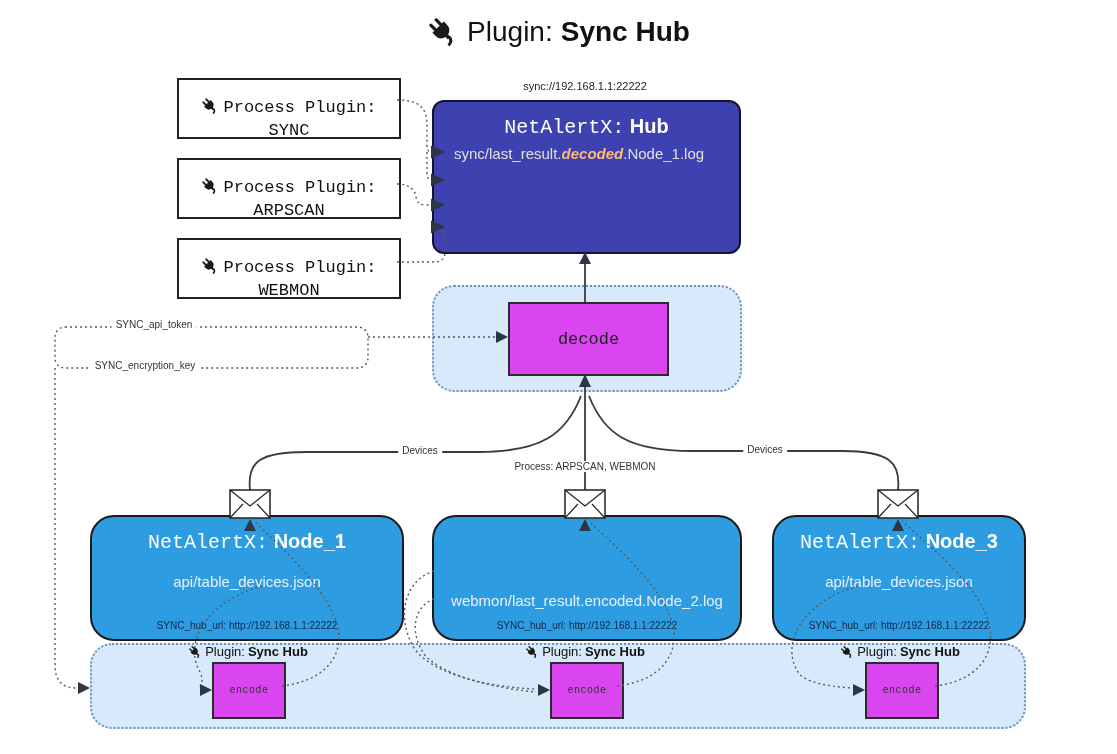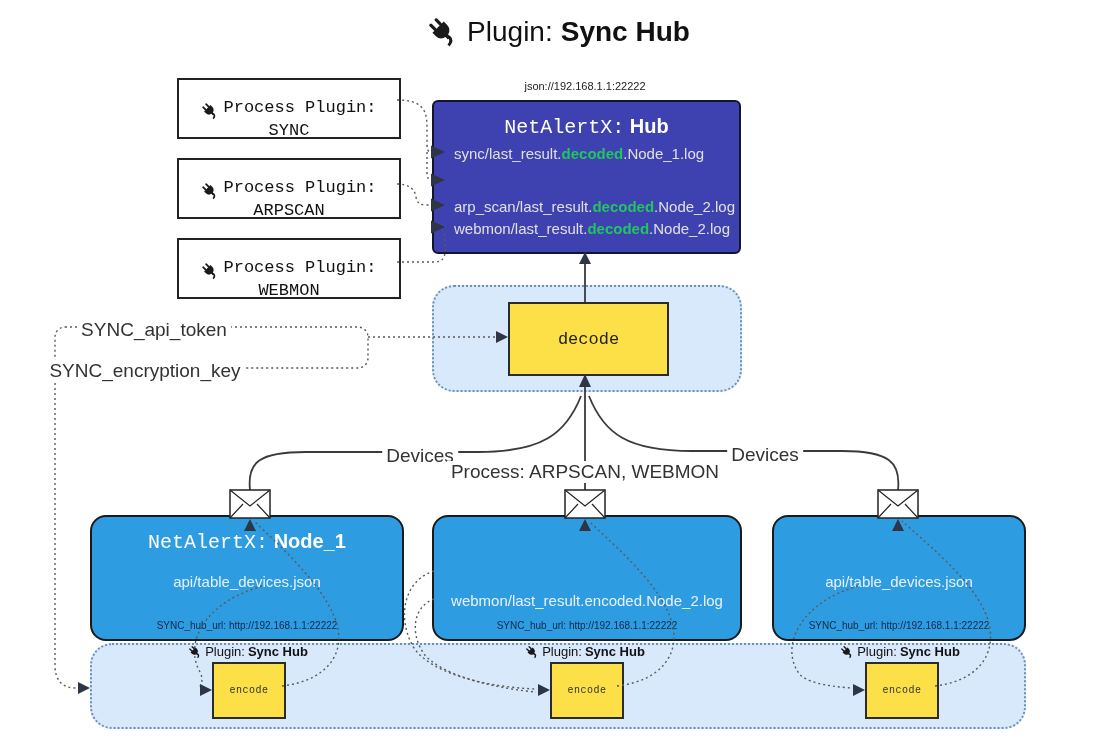--- a/index.html
+++ b/index.html
@@ -4,47 +4,47 @@
 <style>
   html,body{margin:0;padding:0;background:#fff;}
   #canvas{position:relative;width:1117px;height:754px;background:#ffffff;
           font-family:"Liberation Sans","DejaVu Sans",sans-serif;overflow:hidden;}
   .mono{font-family:"Liberation Mono","DejaVu Sans Mono",monospace;}
 
   
   .panel{position:absolute;background:#d8e9fb;border:2px dotted #6c8ebf;border-radius:22px;z-index:1;}
 
   
-  .wbox{position:absolute;background:#fde047;border:2px solid #2b2b2b;display:flex;
+  .wbox{position:absolute;background:#d946ef;border:2px solid #2b2b2b;display:flex;
         align-items:center;justify-content:center;z-index:2;}
 
   
   .pbox{position:absolute;left:177px;width:220px;height:57px;background:#fff;border:2px solid #222;
         display:flex;flex-direction:column;align-items:center;justify-content:center;
         font-family:"Liberation Mono","DejaVu Sans Mono",monospace;font-size:17px;color:#111;
         line-height:1.3;z-index:2;}
-  .pbox .row{display:flex;align-items:flex-end;gap:4px;margin-top:22px;}
+  .pbox .row{display:flex;align-items:flex-start;gap:4px;margin-top:22px;}
 
   
   .hub{position:absolute;left:432px;top:100px;width:305px;height:150px;background:#3d42b0;
-       border:2px solid #14142e;border-radius:6px;color:#fff;z-index:2;}
+       border:2px solid #14142e;border-radius:12px;color:#fff;z-index:2;}
   .hub-title{position:absolute;top:13px;left:0;right:0;text-align:center;font-size:20px;}
   .hub-title b{font-family:"Liberation Sans",sans-serif;}
   .hlog{position:absolute;left:20px;right:4px;font-size:15px;color:#e0e0e0;white-space:nowrap;}
-  .hlog b{color:#22c55e;}
+  .hlog b{color:#fdba74;font-style:italic;}
 
   
   .node{position:absolute;top:515px;height:122px;background:#2d9ce0;border:2px solid #1a1a1a;
-        border-radius:16px;color:#fff;z-index:2;}
+        border-radius:24px;color:#fff;z-index:2;}
   .node-title{position:absolute;top:13px;left:0;right:0;text-align:center;font-size:20px;}
   .nfile{position:absolute;left:0;right:0;text-align:center;font-size:15px;color:#e9f1fc;white-space:nowrap;}
   .nurl{position:absolute;left:0;right:0;top:103px;text-align:center;font-size:10px;color:#11294a;}
 
   
-  .lbl{position:absolute;transform:translateX(-50%);background:#fff;padding:0 4px;font-size:19px;
+  .lbl{position:absolute;transform:translateX(-50%);background:#fff;padding:0 4px;font-size:10px;
        color:#333;white-space:nowrap;z-index:6;}
   .enc-lbl{position:absolute;transform:translateX(-50%);display:flex;align-items:center;gap:3px;
        font-size:13px;color:#111;white-space:nowrap;z-index:6;}
 
   .title{position:absolute;top:16px;left:0;right:0;display:flex;align-items:center;
          justify-content:center;gap:8px;font-size:28px;color:#111;z-index:2;}
   .hub-url{position:absolute;left:585px;top:80px;transform:translateX(-50%);font-size:11px;
            color:#222;z-index:2;white-space:nowrap;}
 
   .ebox{width:70px;height:53px;font-family:"Liberation Mono","DejaVu Sans Mono",monospace;
@@ -74,21 +74,21 @@
 <div id="canvas">
 
   <div class="title">
     <svg width="32" height="32">
         <use href="#plug-glyph"></use>
       </svg>
     <span>Plugin:</span>
     <b>Sync Hub</b>
   </div>
 
-  <div class="hub-url">json://192.168.1.1:22222</div>
+  <div class="hub-url">sync://192.168.1.1:22222</div>
 
   <div class="pbox" style="top:78px;">
     <div class="row">
       <svg width="18" height="18">
           <use href="#plug-glyph"></use>
         </svg>
       <span>Process Plugin:</span>
     </div>
     <span>SYNC</span>
   </div>
@@ -110,22 +110,20 @@
     </div>
     <span>WEBMON</span>
   </div>
 
   <div class="hub">
     <div class="hub-title">
       <span class="mono">NetAlertX:</span>
       <b>Hub</b>
     </div>
     <div class="hlog" style="top:43px;"><span>sync/last_result.</span><b>decoded</b><span>.Node_1.log</span></div>
-    <div class="hlog" style="top:96px;"><span>arp_scan/last_result.</span><b>decoded</b><span>.Node_2.log</span></div>
-    <div class="hlog" style="top:118px;"><span>webmon/last_result.</span><b>decoded</b><span>.Node_2.log</span></div>
   </div>
 
   <div class="panel" style="left:432px;top:285px;width:306px;height:103px;"></div>
   <div class="wbox decode-box">
     <span>decode</span>
   </div>
 
   <div class="lbl" style="left:154px;top:319px;">SYNC_api_token</div>
   <div class="lbl" style="left:145px;top:360px;">SYNC_encryption_key</div>
 
@@ -138,20 +136,23 @@
       <span class="mono">NetAlertX:</span> <b>Node_1</b>
     </div>
     <div class="nfile" style="top:56px;">api/table_devices.json</div>
     <div class="nurl">SYNC_hub_url: http://192.168.1.1:22222</div>
   </div>
   <div class="node" style="left:432px;width:306px;">
     <div class="nfile" style="top:75px;">webmon/last_result.encoded.Node_2.log</div>
     <div class="nurl">SYNC_hub_url: http://192.168.1.1:22222</div>
   </div>
   <div class="node" style="left:772px;width:250px;">
+    <div class="node-title">
+      <span class="mono">NetAlertX:</span> <b>Node_3</b>
+    </div>
     <div class="nfile" style="top:56px;">api/table_devices.json</div>
     <div class="nurl">SYNC_hub_url: http://192.168.1.1:22222</div>
   </div>
 
   <div class="panel" style="left:90px;top:643px;width:932px;height:82px;"></div>
 
   <div class="enc-lbl" style="left:248px;top:644px;">
     <svg width="14" height="14">
         <use href="#plug-glyph"></use>
       </svg>

